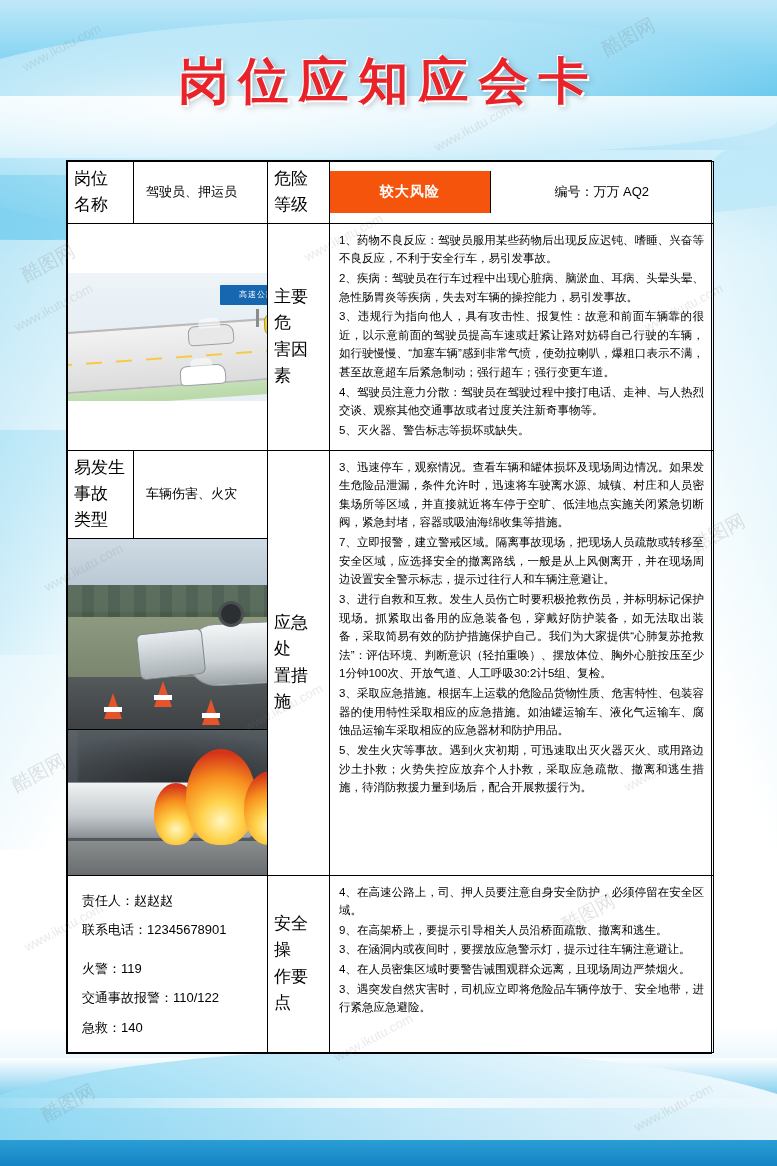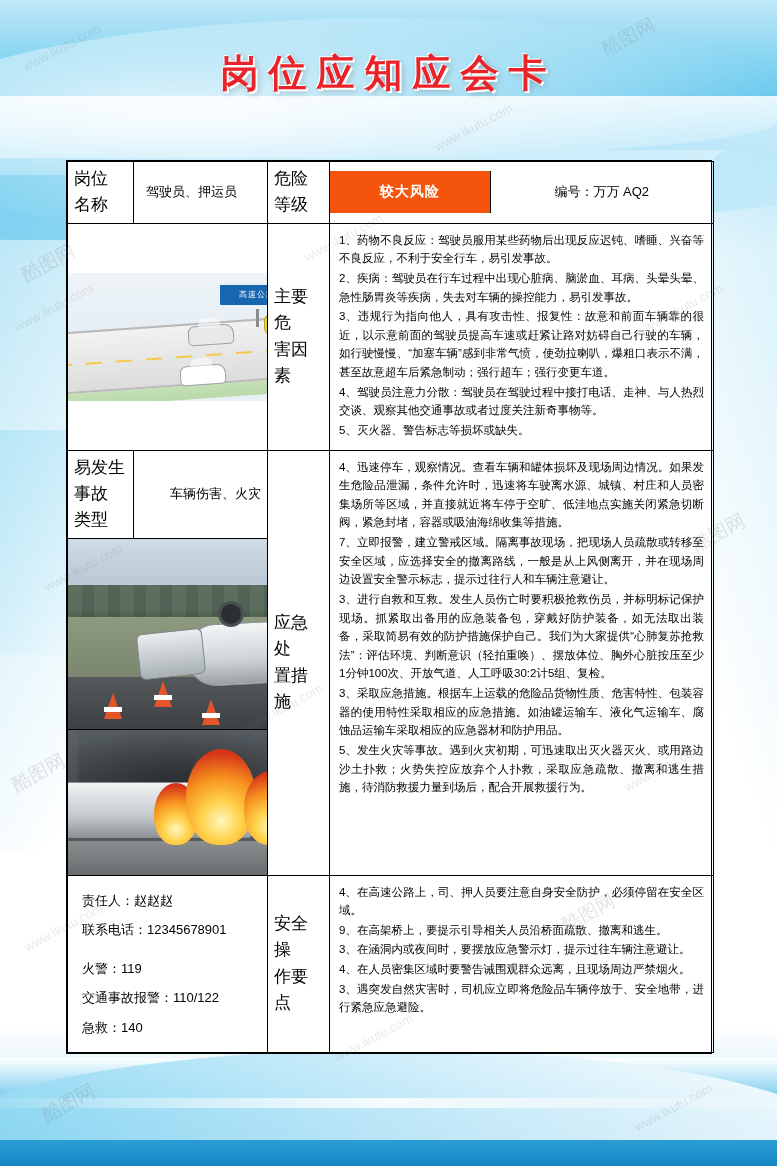--- a/index.html
+++ b/index.html
@@ -65,21 +65,21 @@
     position:absolute; left:0; bottom:58px; width:100%; height:10px;
     background: linear-gradient(90deg, rgba(255,255,255,.1), rgba(255,255,255,.85), rgba(255,255,255,.1));
   }
 
   
   #title {
     position:absolute; left:0; top:48px; width:100%;
     text-align:center;
     font-family: "DejaVu Sans", sans-serif;
     font-weight:bold;
-    font-size:38px;
+    font-size:50px;
     letter-spacing:10px;
     color:#e8232a;
     text-shadow: 2px 2px 0 #ffffff, -1px -1px 0 #ffffff, 3px 3px 6px rgba(0,0,0,.25);
     white-space:nowrap;
   }
 
   
   #card {
     position:absolute; left:66px; top:160px; width:646px;
     border:1px solid #000;
@@ -279,27 +279,27 @@
       <p>5、灭火器、警告标志等损坏或缺失。</p>
     </td>
   </tr>
 
   <tr>
     <td class="lbl">
       <div>易发生</div>
       <div>事故</div>
       <div>类型</div>
     </td>
-    <td class="val" style="text-align:right">车辆伤害、火灾</td>
+    <td class="val" style="text-align:left">车辆伤害、火灾</td>
     <td class="lbl" rowspan="3">
       <div>应急处</div>
       <div>置措施</div>
     </td>
     <td class="body-text" rowspan="3">
-      <p>4、迅速停车，观察情况。查看车辆和罐体损坏及现场周边情况。如果发生危险品泄漏，条件允许时，迅速将车驶离水源、城镇、村庄和人员密集场所等区域，并直接就近将车停于空旷、低洼地点实施关闭紧急切断阀，紧急封堵，容器或吸油海绵收集等措施。</p>
+      <p>3、迅速停车，观察情况。查看车辆和罐体损坏及现场周边情况。如果发生危险品泄漏，条件允许时，迅速将车驶离水源、城镇、村庄和人员密集场所等区域，并直接就近将车停于空旷、低洼地点实施关闭紧急切断阀，紧急封堵，容器或吸油海绵收集等措施。</p>
       <p>7、立即报警，建立警戒区域。隔离事故现场，把现场人员疏散或转移至安全区域，应选择安全的撤离路线，一般是从上风侧离开，并在现场周边设置安全警示标志，提示过往行人和车辆注意避让。</p>
       <p>3、进行自救和互救。发生人员伤亡时要积极抢救伤员，并标明标记保护现场。抓紧取出备用的应急装备包，穿戴好防护装备，如无法取出装备，采取简易有效的防护措施保护自己。我们为大家提供“心肺复苏抢救法”：评估环境、判断意识（轻拍重唤）、摆放体位、胸外心脏按压至少1分钟100次、开放气道、人工呼吸30:2计5组、复检。</p>
       <p>3、采取应急措施。根据车上运载的危险品货物性质、危害特性、包装容器的使用特性采取相应的应急措施。如油罐运输车、液化气运输车、腐蚀品运输车采取相应的应急器材和防护用品。</p>
       <p>5、发生火灾等事故。遇到火灾初期，可迅速取出灭火器灭火、或用路边沙土扑救；火势失控应放弃个人扑救，采取应急疏散、撤离和逃生措施，待消防救援力量到场后，配合开展救援行为。</p>
     </td>
   </tr>
 
   <tr>
     <td colspan="2" class="cell-pic">
       <div class="pic pic-tanker">

